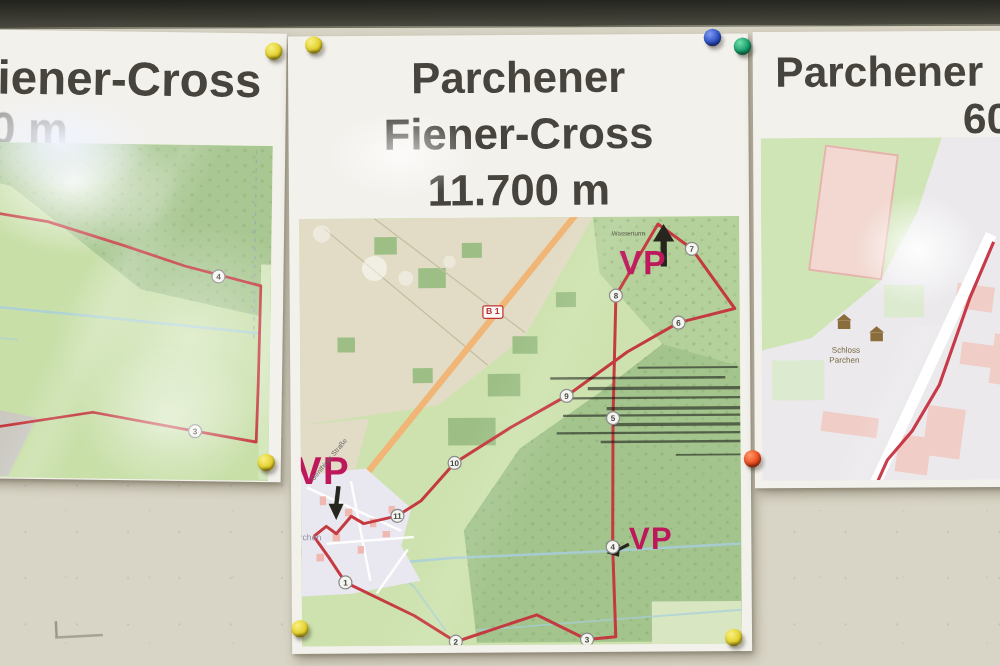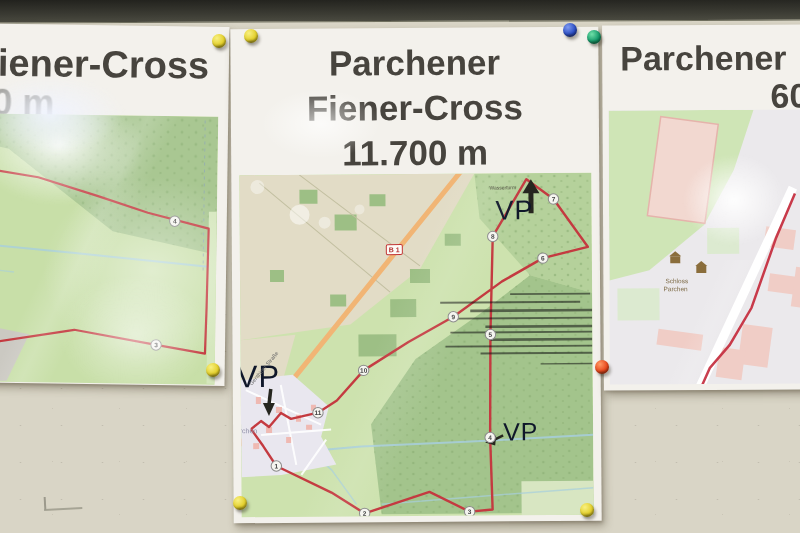--- a/index.html
+++ b/index.html
@@ -20,21 +20,21 @@
     transform:rotate(-0.2deg);
   }
   .poster{
     position:absolute; background:#f3f1ec;
     box-shadow:3px 5px 9px rgba(70,60,40,.38), 1px 2px 3px rgba(70,60,40,.25);
   }
   .poster .titlebox{ position:absolute; left:0; right:0; text-align:center; color:#47443e; font-weight:bold; }
   .map{ position:absolute; overflow:hidden; background:#cde2ae; }
   .map svg{ position:absolute; left:0; top:0; display:block; }
   .maplabel{ position:absolute; color:#3b3b33; line-height:1; white-space:nowrap; }
-  .vp{ font-weight:normal; color:#0f172a; letter-spacing:1px; }
+  .vp{ font-weight:bold; color:#be185d; letter-spacing:1px; }
   .shield{
     position:absolute; background:#fdfbf7; border:1px solid #c23434; color:#b22f2f;
     font-size:7px; font-weight:bold; padding:1px 2px; border-radius:2px; line-height:1;
   }
   .glare{ position:absolute; pointer-events:none; }
   .pin{
     position:absolute; width:14px; height:14px; border-radius:50%;
     box-shadow:2px 3px 3px rgba(40,35,20,.35), inset -1px -2px 2px rgba(0,0,0,.25);
   }
   .pin::after{

